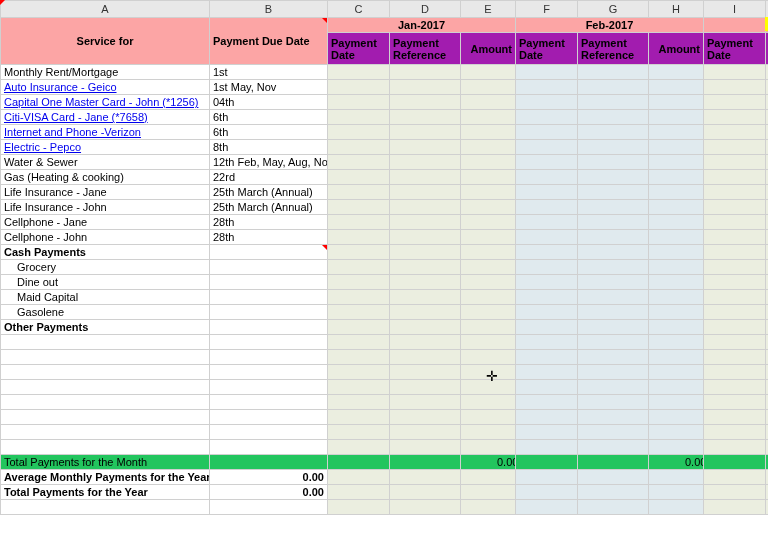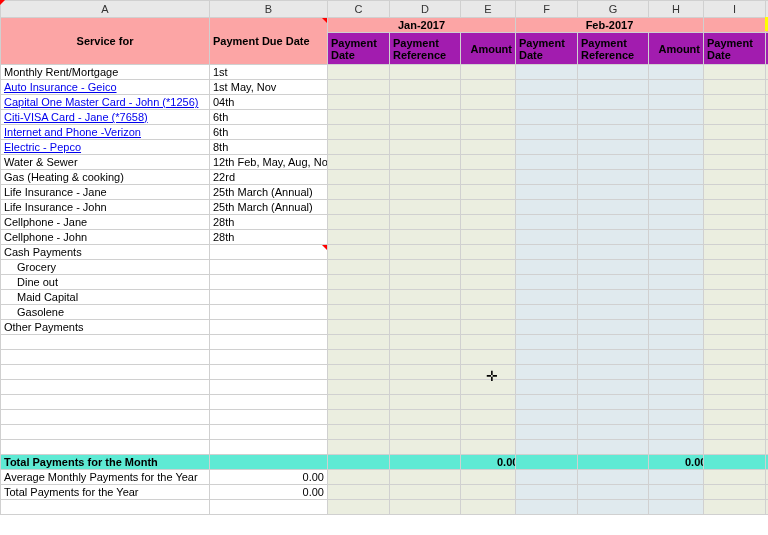--- a/index.html
+++ b/index.html
@@ -45,22 +45,22 @@
   }
   .month-row th {
     background: #fca5a5;
     font-weight: bold;
     text-align: center;
     height: 14px;
   }
   .g1 { background: #ebeee0; }
   .g2 { background: #e0eaee; }
   .link { color: #0000EE; text-decoration: underline; cursor: pointer; }
-  .bold { font-weight: normal; }
-  .total-row td { background: #5eead4; color: #000; font-weight: bold; }
+  .bold { font-weight: bold; }
+  .total-row td { background: #22c55e; color: #000; font-weight: normal; }
   .right { text-align: right; padding-left: 36px; }
   .indent { padding-left: 16px; }
   .redtri {
     position: relative;
   }
   .redtri::after {
     content: "";
     position: absolute;
     top: 0; right: 0;
     border-top: 5px solid red;

